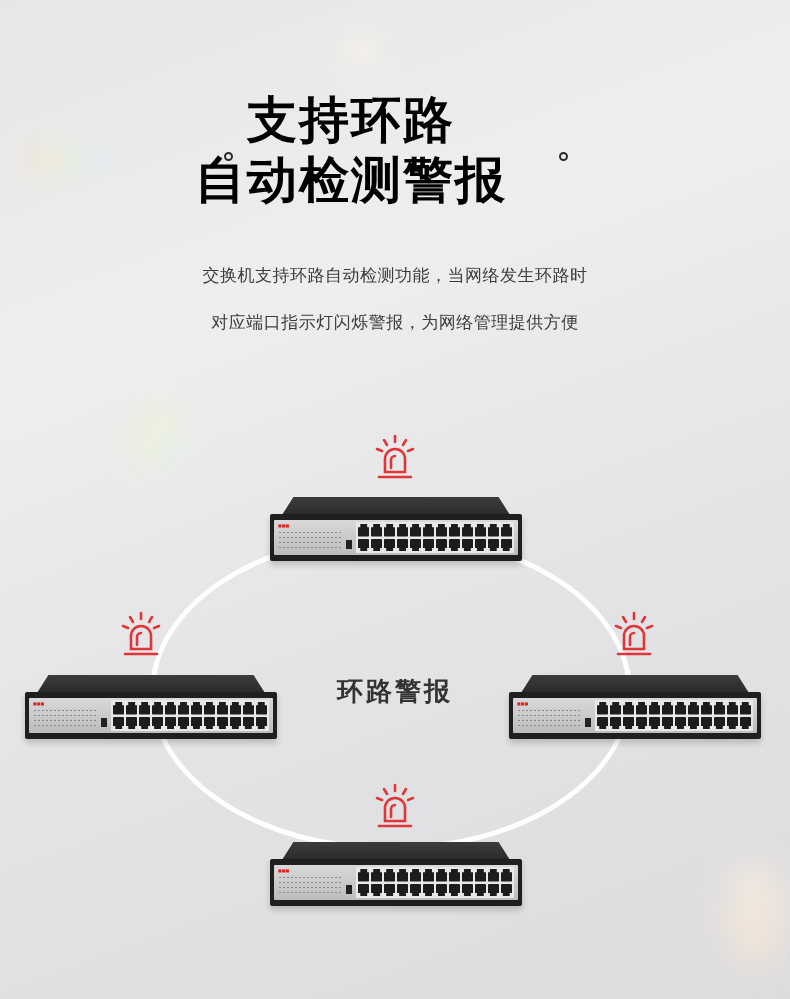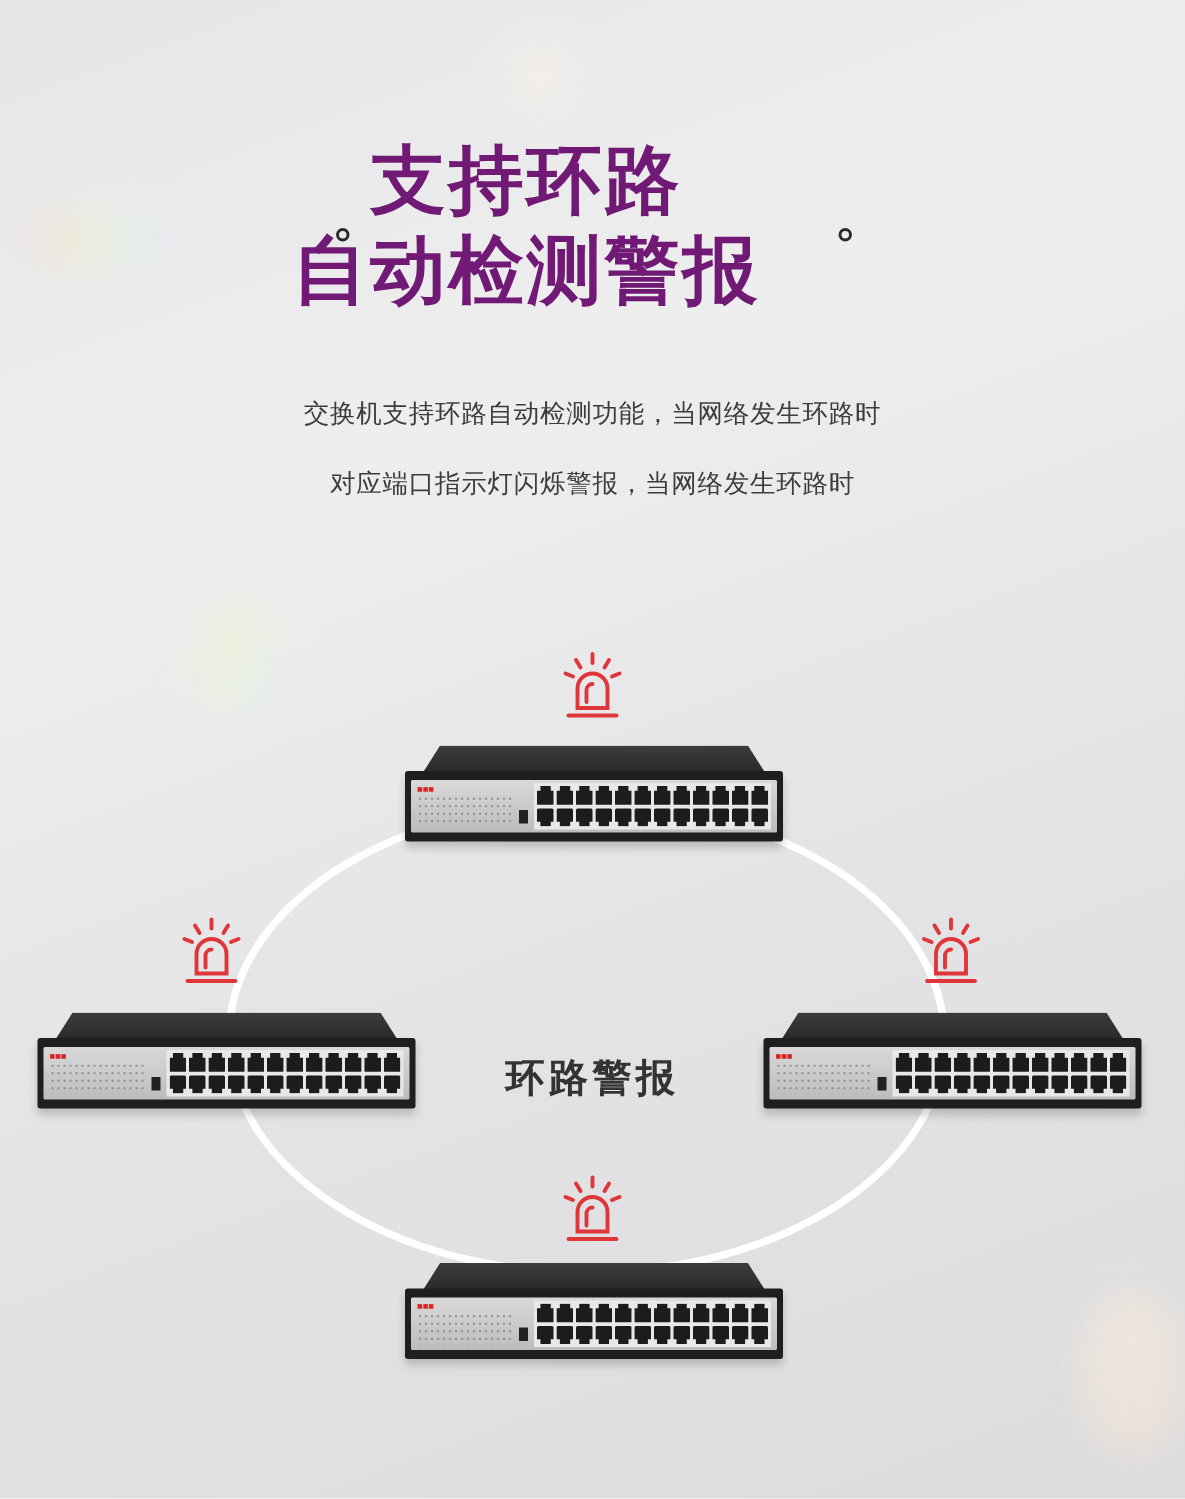--- a/index.html
+++ b/index.html
@@ -4,40 +4,40 @@
 <style>
   html, body { margin: 0; padding: 0; }
   body {
     width: 790px; height: 999px; overflow: hidden; position: relative;
     background: linear-gradient(160deg, #e6e6e8 0%, #eeeeef 30%, #e4e4e6 60%, #dcdcde 100%);
     font-family: "DejaVu Sans", "Liberation Sans", sans-serif;
   }
   .flare { position: absolute; border-radius: 50%; filter: blur(14px); opacity: .55; }
   .title {
     position: absolute; left: 0; width: 702px; text-align: center;
-    color: #701a75; font-weight: bold; letter-spacing: 2px;
+    color: #000000; font-weight: bold; letter-spacing: 2px;
   }
   .t1 { top: 88px; font-size: 50px; line-height: 64px; }
   .t2 { top: 148px; font-size: 50px; line-height: 64px; }
   .ring-dot {
     position: absolute; width: 5px; height: 5px; border: 2px solid #2a2a2a; border-radius: 50%;
   }
   .sub {
     position: absolute; left: 0; width: 790px; text-align: center;
     color: #3c3c3c; font-size: 17px; letter-spacing: 0.5px;
   }
   .s1 { top: 264px; }
   .s2 { top: 311px; }
   .loop {
     position: absolute; left: 150px; top: 533px; width: 482px; height: 318px;
     border: 5px solid #ffffff; border-radius: 50%; box-sizing: border-box;
   }
   .center-label {
     position: absolute; left: 300px; top: 674px; width: 190px; text-align: center;
-    font-size: 26px; font-weight: bold; color: #333; letter-spacing: 3px; margin-top: 27px;
+    font-size: 26px; font-weight: bold; color: #333; letter-spacing: 3px;
   }
   .alarm { position: absolute; width: 48px; height: 48px; }
   .switch { position: absolute; width: 252px; height: 64px; }
   .sw-top {
     position: absolute; left: 12px; right: 12px; top: 0; height: 18px;
     background: linear-gradient(#3c3c3c, #2a2a2a);
     clip-path: polygon(5% 0, 95% 0, 100% 100%, 0 100%);
   }
   .sw-body {
     position: absolute; left: 0; right: 0; top: 17px; bottom: 0;
@@ -71,21 +71,21 @@
 <div class="flare" style="left:130px;top:400px;width:60px;height:80px;background:linear-gradient(120deg,#ffe2c8,#eaf7d5,#dce6ff);"></div>
 <div class="flare" style="left:340px;top:30px;width:40px;height:40px;background:#fff6e6;"></div>
 <div class="flare" style="left:720px;top:860px;width:70px;height:110px;background:linear-gradient(160deg,#fff0e0,#f8e4d0);"></div>
 
 <div class="title t1">支持环路</div>
 <div class="title t2">自动检测警报</div>
 <div class="ring-dot" style="left:224px;top:152px;"></div>
 <div class="ring-dot" style="left:559px;top:152px;"></div>
 
 <div class="sub s1">交换机支持环路自动检测功能，当网络发生环路时</div>
-<div class="sub s2">对应端口指示灯闪烁警报，当网络发生环路时</div>
+<div class="sub s2">对应端口指示灯闪烁警报，为网络管理提供方便</div>
 
 <div class="loop"></div>
 <div class="center-label">环路警报</div>
 
 <svg class="alarm" style="left:371px;top:432px;" viewBox="0 0 48 48">
   <g stroke="#e0363a" stroke-width="2.6" fill="none" stroke-linecap="round">
     <line x1="24" y1="4" x2="24" y2="10"></line>
       <line x1="13" y1="8" x2="16" y2="13"></line>
       <line x1="35" y1="8" x2="32" y2="13"></line>
     <line x1="6" y1="17" x2="11" y2="19"></line>

